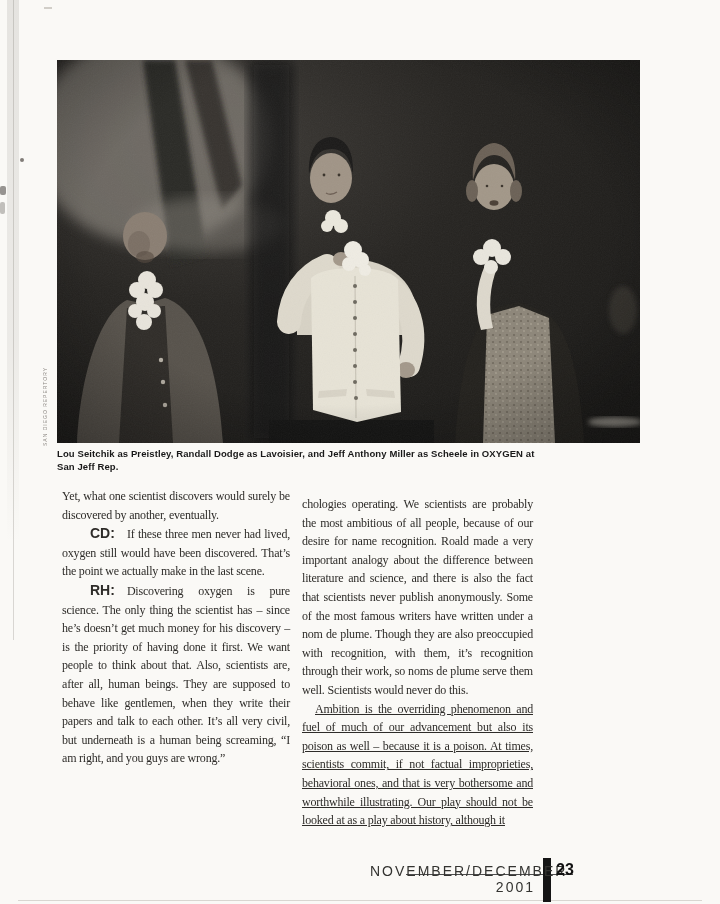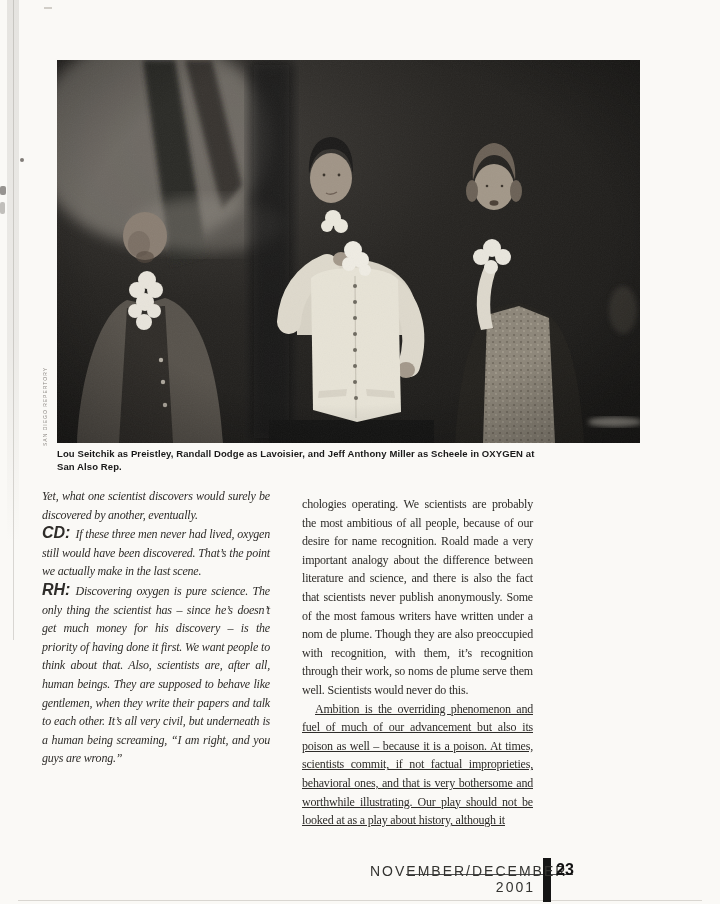--- a/index.html
+++ b/index.html
@@ -24,26 +24,26 @@
     color:#8d8984;white-space:nowrap;}
 
   
   .caption{position:absolute;left:57px;top:447px;width:540px;
     font-family:"Liberation Sans", sans-serif;font-weight:700;font-size:9.5px;
     line-height:13px;color:#191919;letter-spacing:.1px;}
 
   
   .col{position:absolute;top:487px;color:#2e2c29;font-size:12px;line-height:18.6px;
        text-align:justify;letter-spacing:-.2px;}
-  .col-left{left:42px;width:228px;font-style:italic;}
+  .col-left{left:62px;width:228px;}
   .col-right{left:302px;width:231px;margin-top:8px;}
   .col p{margin:0;}
   .col p.indent{text-indent:13px;text-decoration:underline;}
-  .speaker{font-family:"Liberation Sans", sans-serif;font-weight:700;font-size:16px;
-           letter-spacing:0;padding-right:5px;}
+  .speaker{font-family:"Liberation Sans", sans-serif;font-weight:700;font-size:14px;
+           letter-spacing:0;padding-right:12px;margin-left:28px;}
 
   
   .footer-rule{position:absolute;left:406px;top:874px;width:167px;height:1px;background:#4c4c4c;}
   .footer-bar{position:absolute;left:543px;top:858px;width:8px;height:44px;background:#151515;}
   .footer-issue{position:absolute;left:370px;top:863px;width:165px;text-align:right;
     font-family:"Liberation Sans", sans-serif;font-size:14px;font-weight:500;
     letter-spacing:2px;color:#333330;}
   .footer-page{position:absolute;left:556px;top:861px;
     font-family:"Liberation Sans", sans-serif;font-size:16px;font-weight:700;color:#111;}
 </style>
@@ -182,21 +182,21 @@
 
       <rect x="0" y="0" width="583" height="383" fill="url(#vig)"></rect>
       <rect x="0" y="0" width="583" height="383" filter="url(#grain)" opacity="0.06"></rect>
     </svg>
   </div>
 
   <div class="photo-credit">SAN DIEGO REPERTORY</div>
 
   <div class="caption">
       <div>Lou Seitchik as Preistley, Randall Dodge as Lavoisier, and Jeff Anthony Miller as Scheele in OXYGEN at</div>
-      <div>San Also Rep.</div>
+      <div>San Jeff Rep.</div>
     </div>
 
   <div class="col col-left">
       <p>Yet, what one scientist discovers would surely be discovered by another, eventually.</p>
       <p><span class="speaker">CD:</span>If these three men never had lived, oxygen still would have been discovered. That’s the point we actually make in the last scene.</p>
       <p><span class="speaker">RH:</span>Discovering oxygen is pure science. The only thing the scientist has – since he’s doesn’t get much money for his discovery – is the priority of having done it first. We want people to think about that. Also, scientists are, after all, human beings. They are supposed to behave like gentlemen, when they write their papers and talk to each other. It’s all very civil, but underneath is a human being screaming, “I am right, and you guys are wrong.”</p>
     </div>
   <div class="col col-right">
       <p>chologies operating. We scientists are probably the most ambitious of all people, because of our desire for name recognition. Roald made a very important analogy about the difference between literature and science, and there is also the fact that scientists never publish anonymously. Some of the most famous writers have written under a nom de plume. Though they are also preoccupied with recognition, with them, it’s recognition through their work, so noms de plume serve them well. Scientists would never do this.</p>
       <p class="indent">Ambition is the overriding phenomenon and fuel of much of our advancement but also its poison as well – because it is a poison. At times, scientists commit, if not factual improprieties, behavioral ones, and that is very bothersome and worthwhile illustrating. Our play should not be looked at as a play about history, although it</p>

